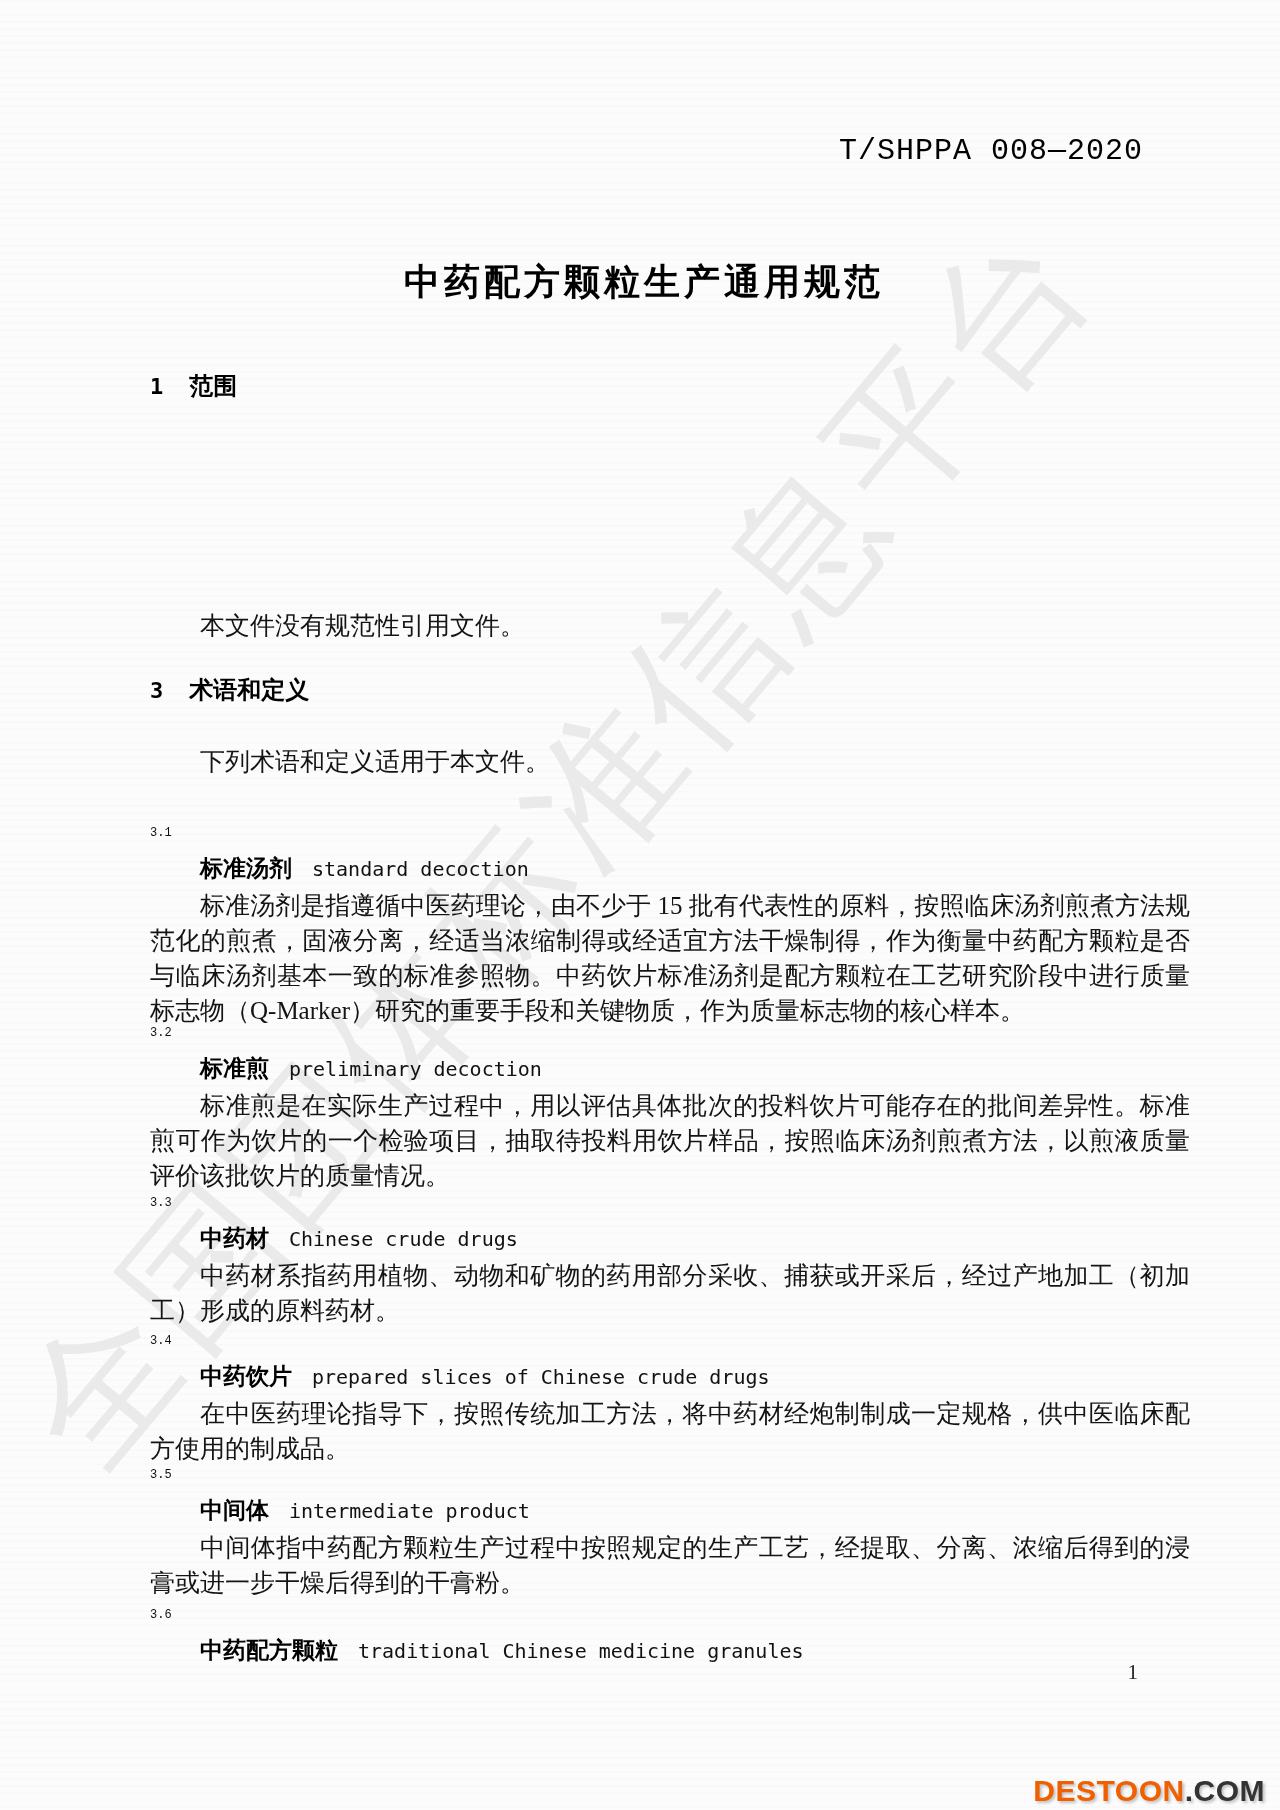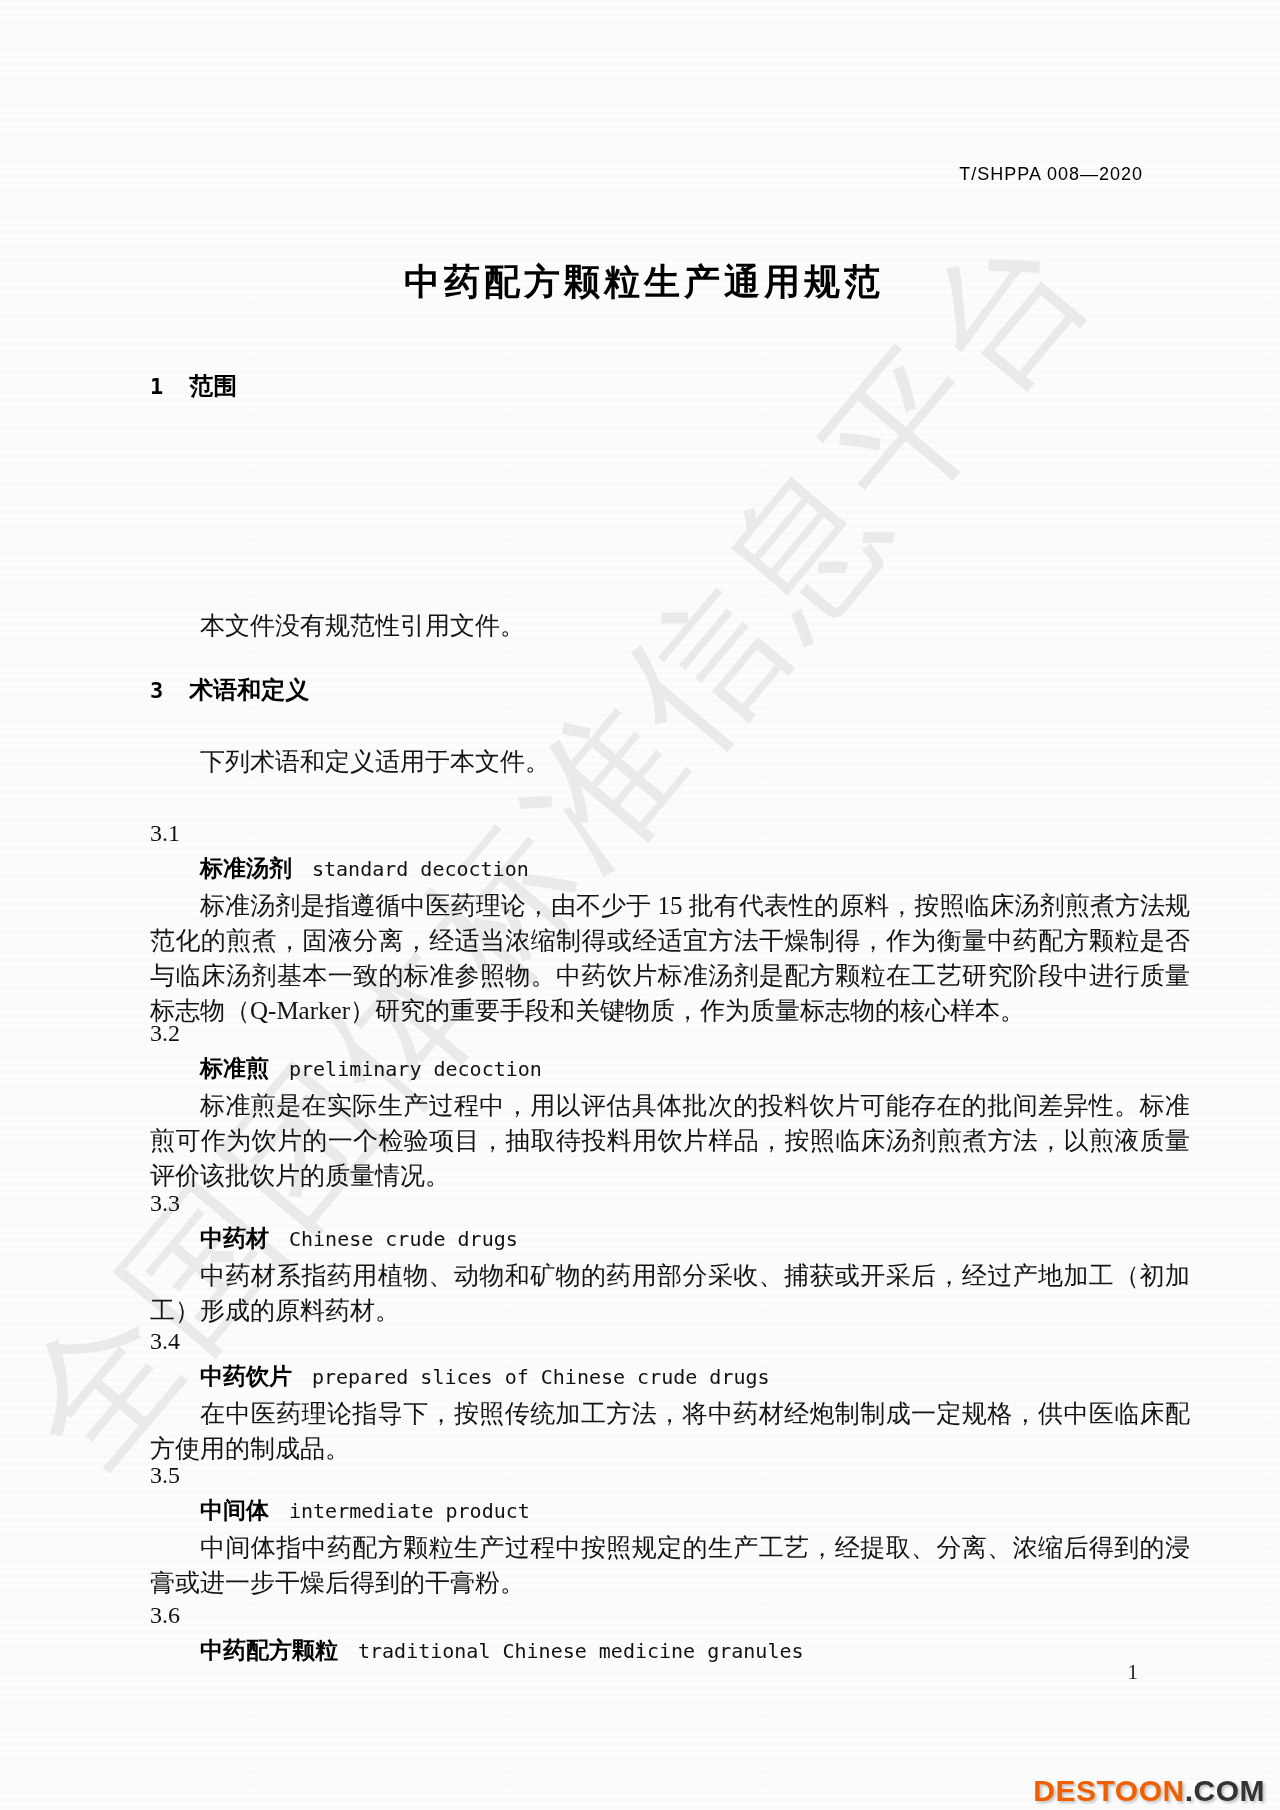--- a/index.html
+++ b/index.html
@@ -18,23 +18,23 @@
   .watermark{position:absolute;left:558px;top:847px;width:0;height:0;z-index:0;}
   .watermark .wm-text{
     display:block;width:max-content;white-space:nowrap;
     transform:translate(-50%,-50%) rotate(-50deg);
     font-family:"Liberation Serif", serif;
     font-size:150px;letter-spacing:6px;
     color:#eaeaea;
   }
   
   .doc-code{
-    position:absolute;top:164px;right:137px;
-    font-family:Liberation Sans, sans-serif;
-    font-size:18px;letter-spacing:1px;color:#000;z-index:2;
+    position:absolute;top:134px;right:137px;
+    font-family:Liberation Mono, monospace;
+    font-size:30px;letter-spacing:1px;color:#000;z-index:2;
   }
   .doc-title{
     position:absolute;top:255px;left:0;width:100%;
     margin:4px;text-align:center;
     font-family:"Liberation Sans", sans-serif;
     font-weight:bold;font-size:36px;line-height:46px;
     letter-spacing:4px;color:#000;z-index:2;
   }
   
   .block{position:absolute;left:150px;width:1040px;z-index:2;}
@@ -42,22 +42,22 @@
     font-family:"Liberation Sans", sans-serif;
     font-weight:bold;font-size:24px;line-height:35px;color:#000;
   }
   .sec-head .num{display:inline-block;margin-right:26px;font-family:"DejaVu Sans Mono", monospace;font-size:22px;font-weight:bold;}
   .body{
     margin:0;font-size:25px;line-height:35px;
     text-align:justify;text-align-last:left;color:#141414;
   }
   .indent{text-indent:50px;}
   .term-num{
-    font-family:Liberation Serif, serif;
-    font-size:24px;line-height:35px;color:#111;
+    font-family:Liberation Mono, monospace;
+    font-size:12px;line-height:35px;color:#111;
   }
   .term-line{line-height:35px;padding-left:50px;white-space:nowrap;}
   .term-zh{
     font-family:"Liberation Sans", sans-serif;
     font-weight:bold;font-size:23px;color:#000;
   }
   .term-en{
     font-family:"DejaVu Sans Mono", monospace;
     font-size:20px;color:#111;margin-left:20px;
   }

